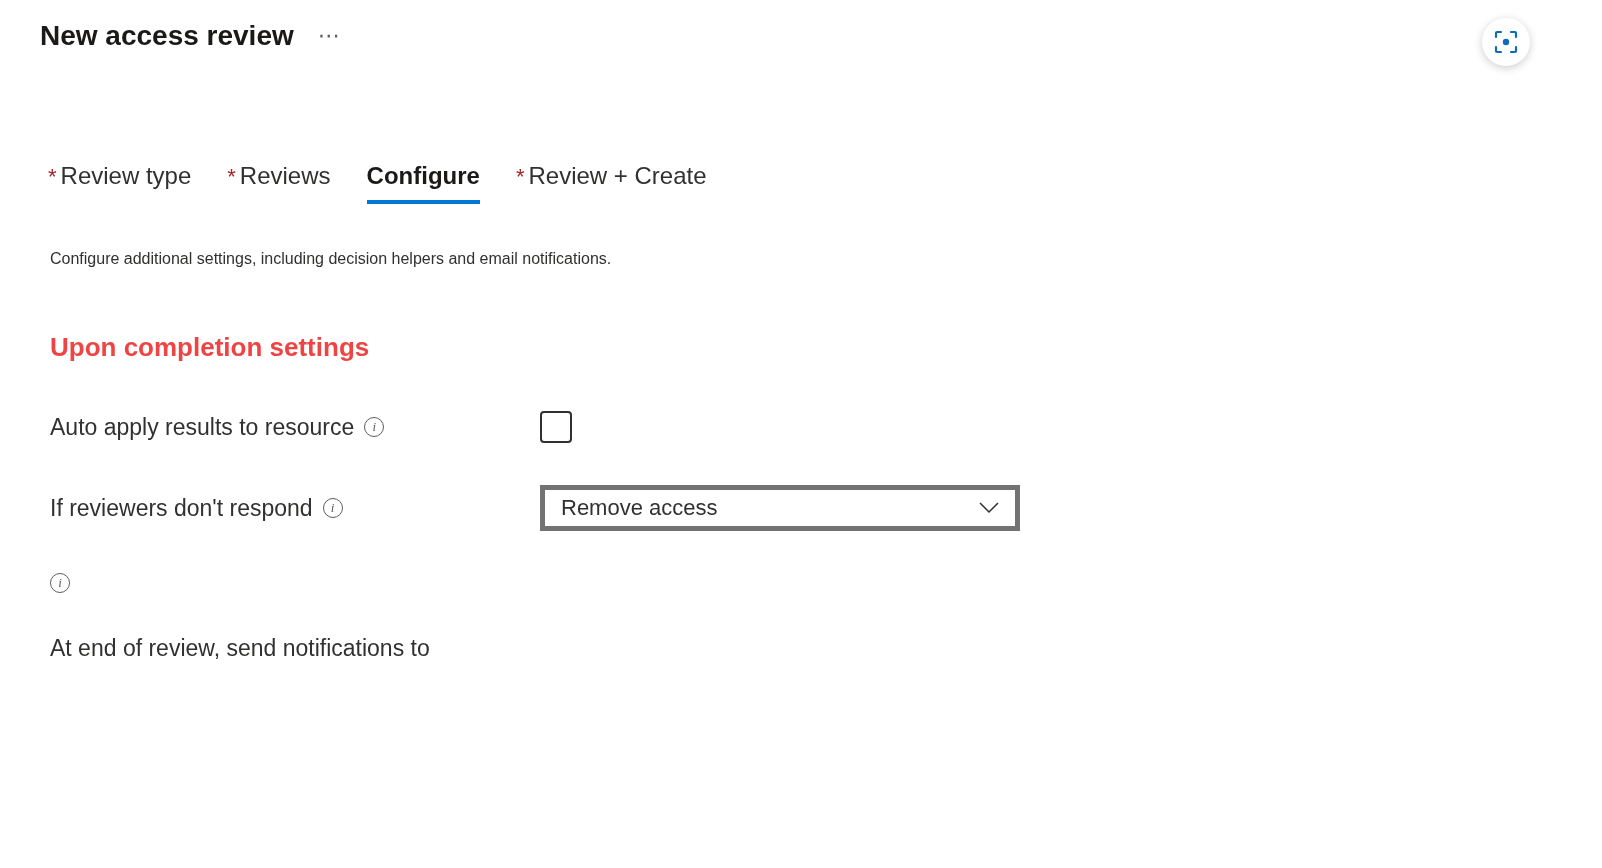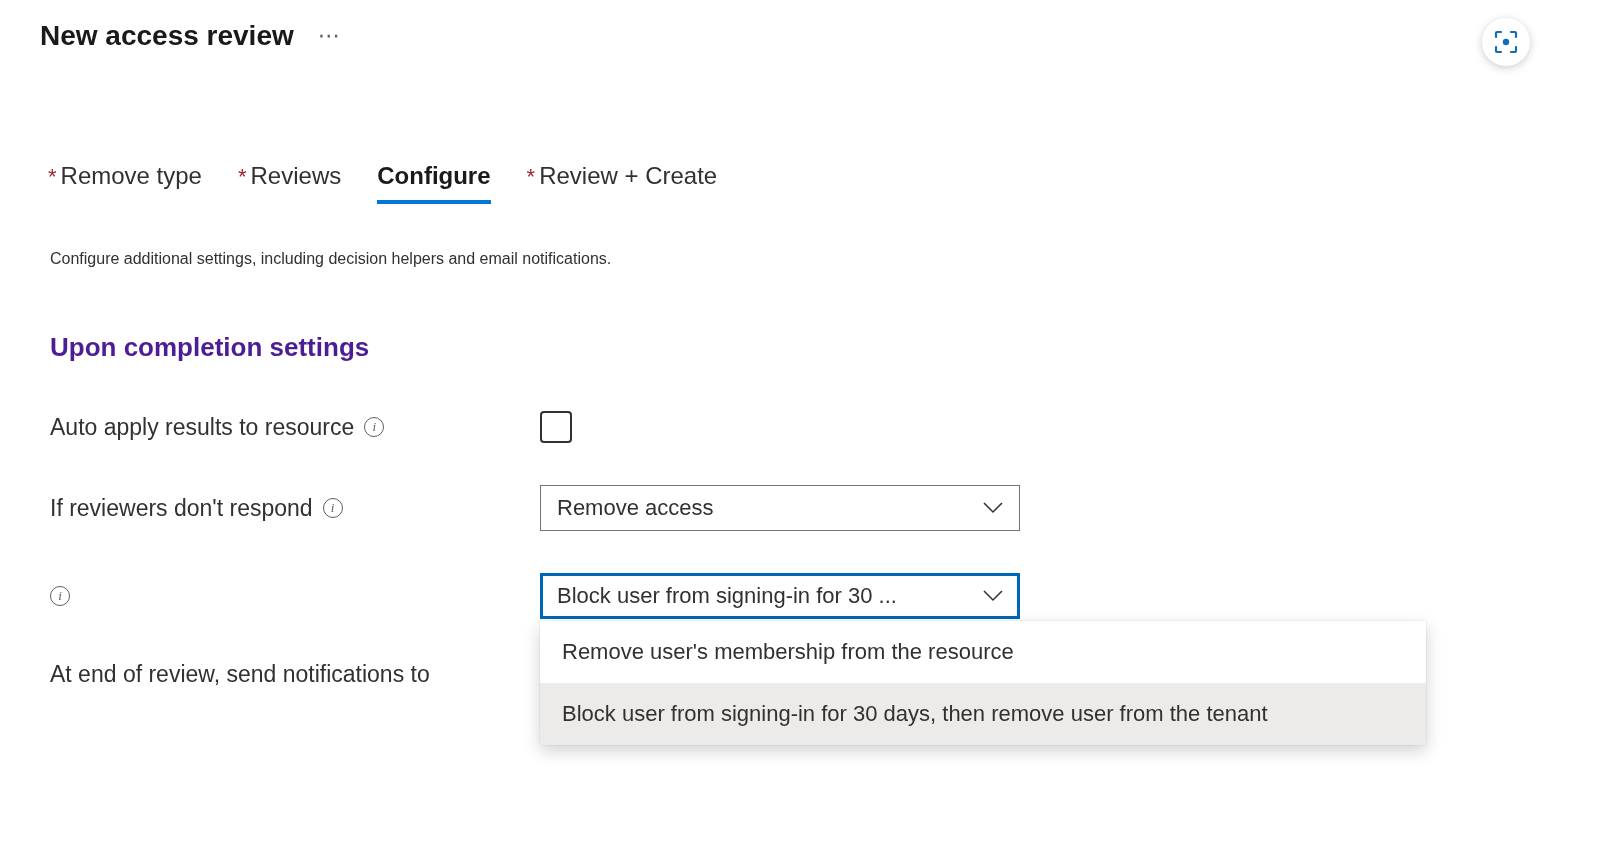--- a/index.html
+++ b/index.html
@@ -71,21 +71,21 @@
     }
     .description {
       font-size: 16px;
       color: #323130;
       margin-bottom: 64px;
       padding-left: 10px;
     }
     .section-heading {
       font-size: 26px;
       font-weight: 600;
-      color: #4c1d95;
+      color: #ef4444;
       margin-bottom: 48px;
       padding-left: 10px;
     }
     .form-row {
       display: flex;
       align-items: center;
       margin-bottom: 42px;
       padding-left: 10px;
     }
     .form-label-wrap {
@@ -134,21 +134,21 @@
       align-items: center;
       justify-content: space-between;
       padding: 0 16px;
       font-size: 22px;
       color: #323130;
       cursor: pointer;
       white-space: nowrap;
       overflow: hidden;
     }
     .select-box.purple {
-      border: 1px solid #737373;
+      border: 5px solid #737373;
     }
     .select-box.active {
       border: 3px solid #0067b8;
       padding: 0 14px;
     }
     .select-value {
       overflow: hidden;
       text-overflow: ellipsis;
       flex: 1;
     }
@@ -195,21 +195,21 @@
 <div class="page">
 
   <div class="header-row">
     <h1 class="page-title">New access review</h1>
     <span class="more-dots" aria-label="More">⋯</span>
   </div>
 
   <div class="tabs">
     <div class="tab">
       <span class="required-asterisk">*</span>
-      <span>Remove type</span>
+      <span>Review type</span>
     </div>
     <div class="tab">
       <span class="required-asterisk">*</span>
       <span>Reviews</span>
     </div>
     <div class="tab active">
       <span>Configure</span>
     </div>
     <div class="tab">
       <span class="required-asterisk">*</span>
@@ -240,32 +240,20 @@
         <svg class="chevron" width="20" height="12" viewBox="0 0 20 12">
             <path d="M1 1 L10 10 L19 1" fill="none" stroke="#323130" stroke-width="1.5"></path>
           </svg>
       </div>
     </div>
   </div>
 
   <div class="form-row">
     <div class="form-label-wrap">
       <span class="info-icon">i</span>
-    </div>
-    <div class="select-wrap">
-      <div class="select-box active">
-        <span class="select-value">Block user from signing-in for 30 ...</span>
-        <svg class="chevron" width="20" height="12" viewBox="0 0 20 12">
-            <path d="M1 1 L10 10 L19 1" fill="none" stroke="#323130" stroke-width="1.5"></path>
-          </svg>
-      </div>
-      <div class="dropdown-panel">
-        <div class="dropdown-option">Remove user's membership from the resource</div>
-        <div class="dropdown-option selected">Block user from signing-in for 30 days, then remove user from the tenant</div>
-      </div>
     </div>
   </div>
 
   <div class="form-row">
     <div class="form-label-wrap">
       <span class="form-label">At end of review, send notifications to</span>
     </div>
   </div>
 
 </div>

